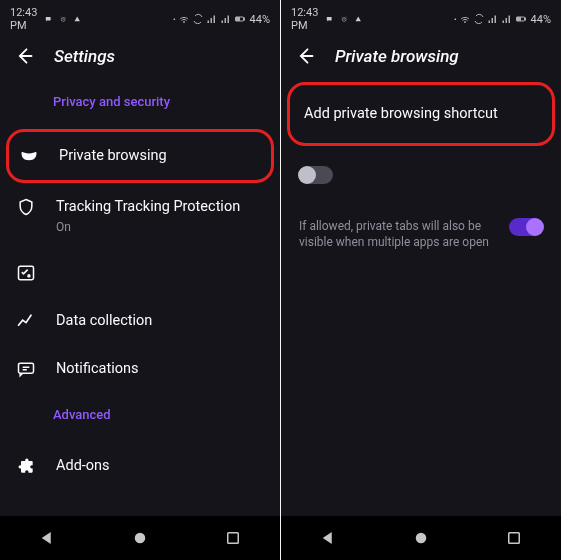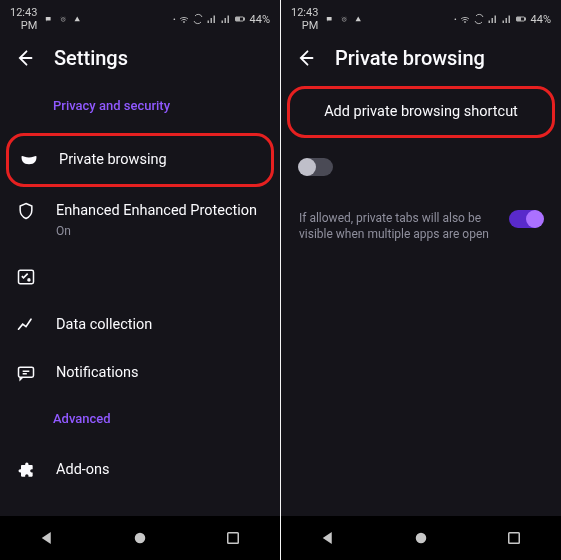--- a/index.html
+++ b/index.html
@@ -21,33 +21,34 @@
     position: relative;
   }
   .status-bar {
     display: flex;
     justify-content: space-between;
     align-items: center;
     padding: 6px 10px 4px;
     font-size: 11px;
     color: #ccc;
   }
-  .status-left { display: flex; align-items: center; gap: 8px; text-align: right; }
+  .status-left { display: flex; align-items: center; gap: 8px; }
   .status-right { display: flex; align-items: center; gap: 2px; }
   .status-right .icon-sm { width: 12px; height: 12px; opacity: 0.85; }
   .header {
     display: flex;
     align-items: center;
     gap: 20px;
     padding: 10px 14px 14px;
   }
   .header-title {
-    font-size: 20px;
+    font-size: 17px;
     font-weight: 500;
     color: #fbfbfe;
+    font-style: italic;
   }
   .back-icon { width: 20px; height: 20px; }
   .section-header {
     color: #9059ff;
     font-size: 13px;
     font-weight: 500;
     padding: 14px 20px 20px 53px;
   }
   .list-item {
     display: flex;
@@ -164,21 +165,21 @@
         </div>
     </div>
 
     <div class="list-item with-sub">
       <div class="item-icon">
         <svg viewBox="0 0 24 24" width="20" height="20" fill="none" stroke="#fbfbfe" stroke-width="1.8">
             <path d="M12 3l7 3v5c0 5-3 8-7 10-4-2-7-5-7-10V6l7-3z"></path>
           </svg>
       </div>
       <div class="item-text">
-        <div class="item-label">Enhanced Enhanced Protection</div>
+        <div class="item-label">Tracking Tracking Protection</div>
         <div class="item-sub">On</div>
       </div>
     </div>
 
     <div class="list-item">
       <div class="item-icon">
         <svg viewBox="0 0 24 24" width="20" height="20" fill="#fbfbfe">
             <rect x="3" y="4" width="18" height="16" rx="2" fill="none" stroke="#fbfbfe" stroke-width="1.8"></rect>
             <path d="M14 8l-5 5-2-2" stroke="#fbfbfe" stroke-width="2" fill="none"></path>
             <path d="M17 14l-3 3M14 14l3 3" stroke="#fbfbfe" stroke-width="2"></path>
@@ -280,21 +281,21 @@
 
   <div class="header">
     <svg class="back-icon" viewBox="0 0 24 24" fill="none" stroke="#fbfbfe" stroke-width="2.2" stroke-linecap="round">
         <path d="M15 4l-8 8 8 8M7 12h14"></path>
       </svg>
     <div class="header-title">Private browsing</div>
   </div>
 
   <div class="content">
 
-    <div class="right-detail highlight-red" style="padding:13px 14px; margin:2px 6px;text-align:center;">
+    <div class="right-detail highlight-red" style="padding:19px 14px; margin:2px 6px;">
       <div class="item-text">
           <div class="item-label">Add private browsing shortcut</div>
         </div>
     </div>
 
     <div class="right-detail">
       <div class="toggle off"></div>
     </div>
 
     <div class="right-detail">

